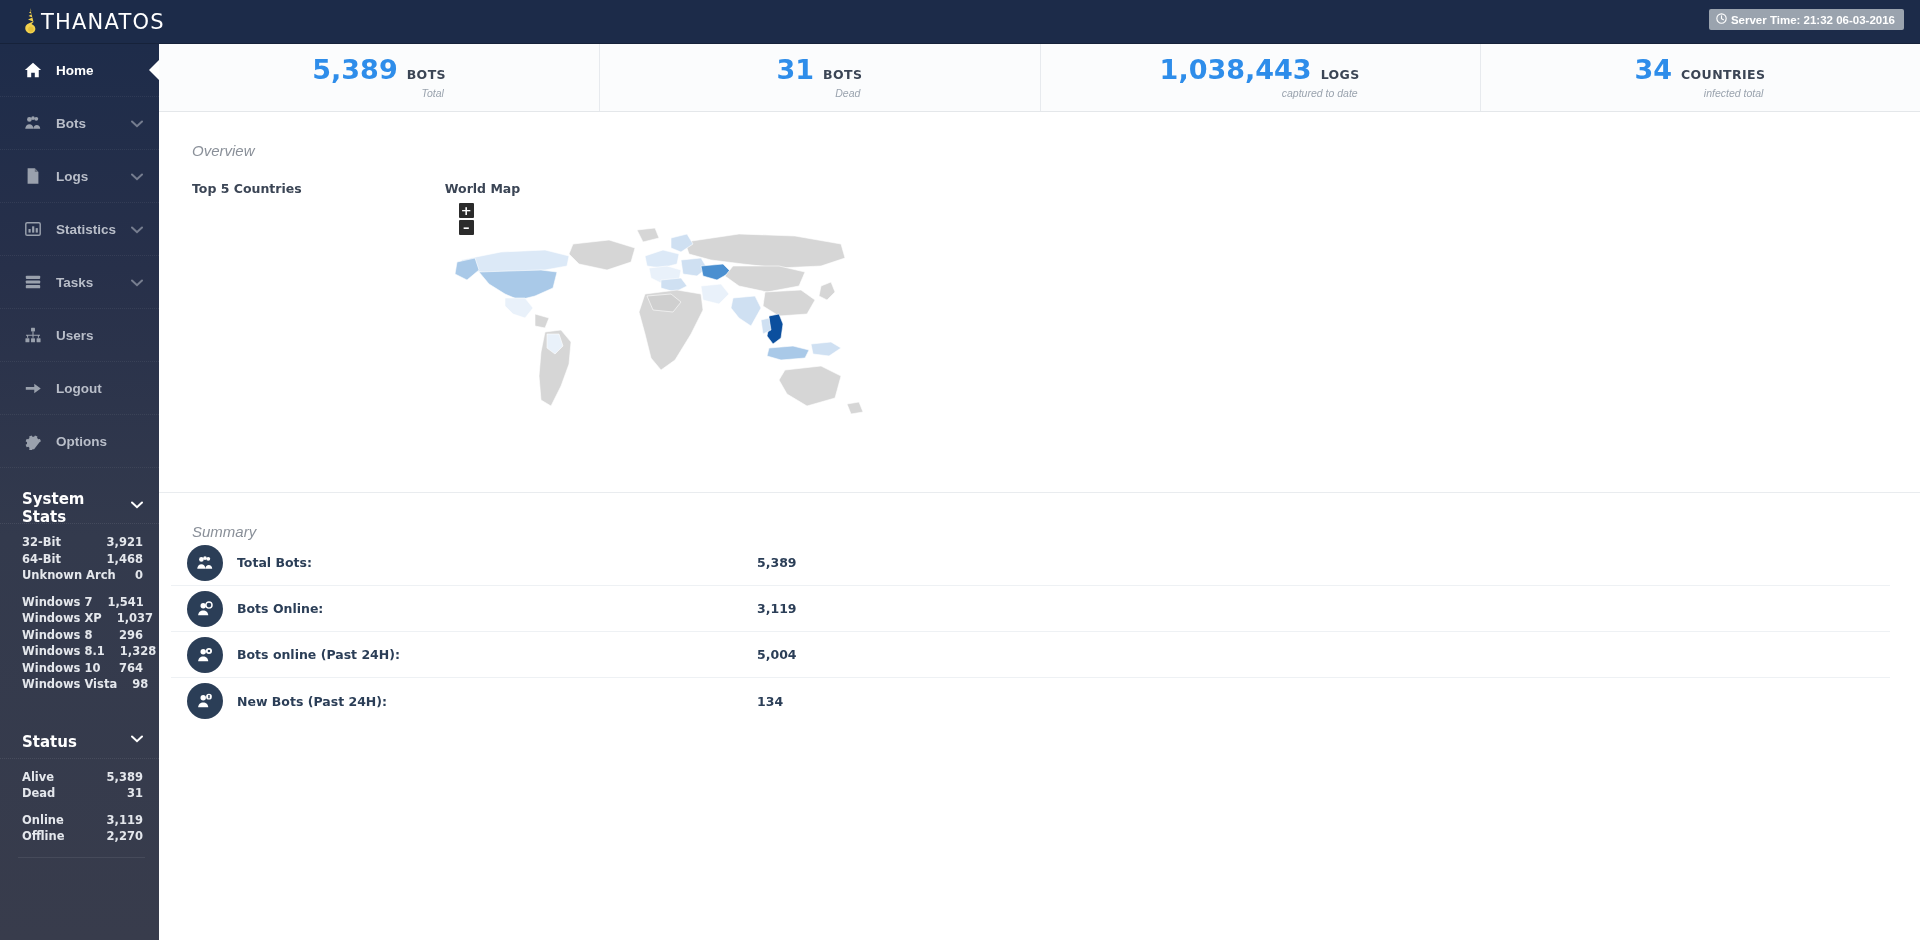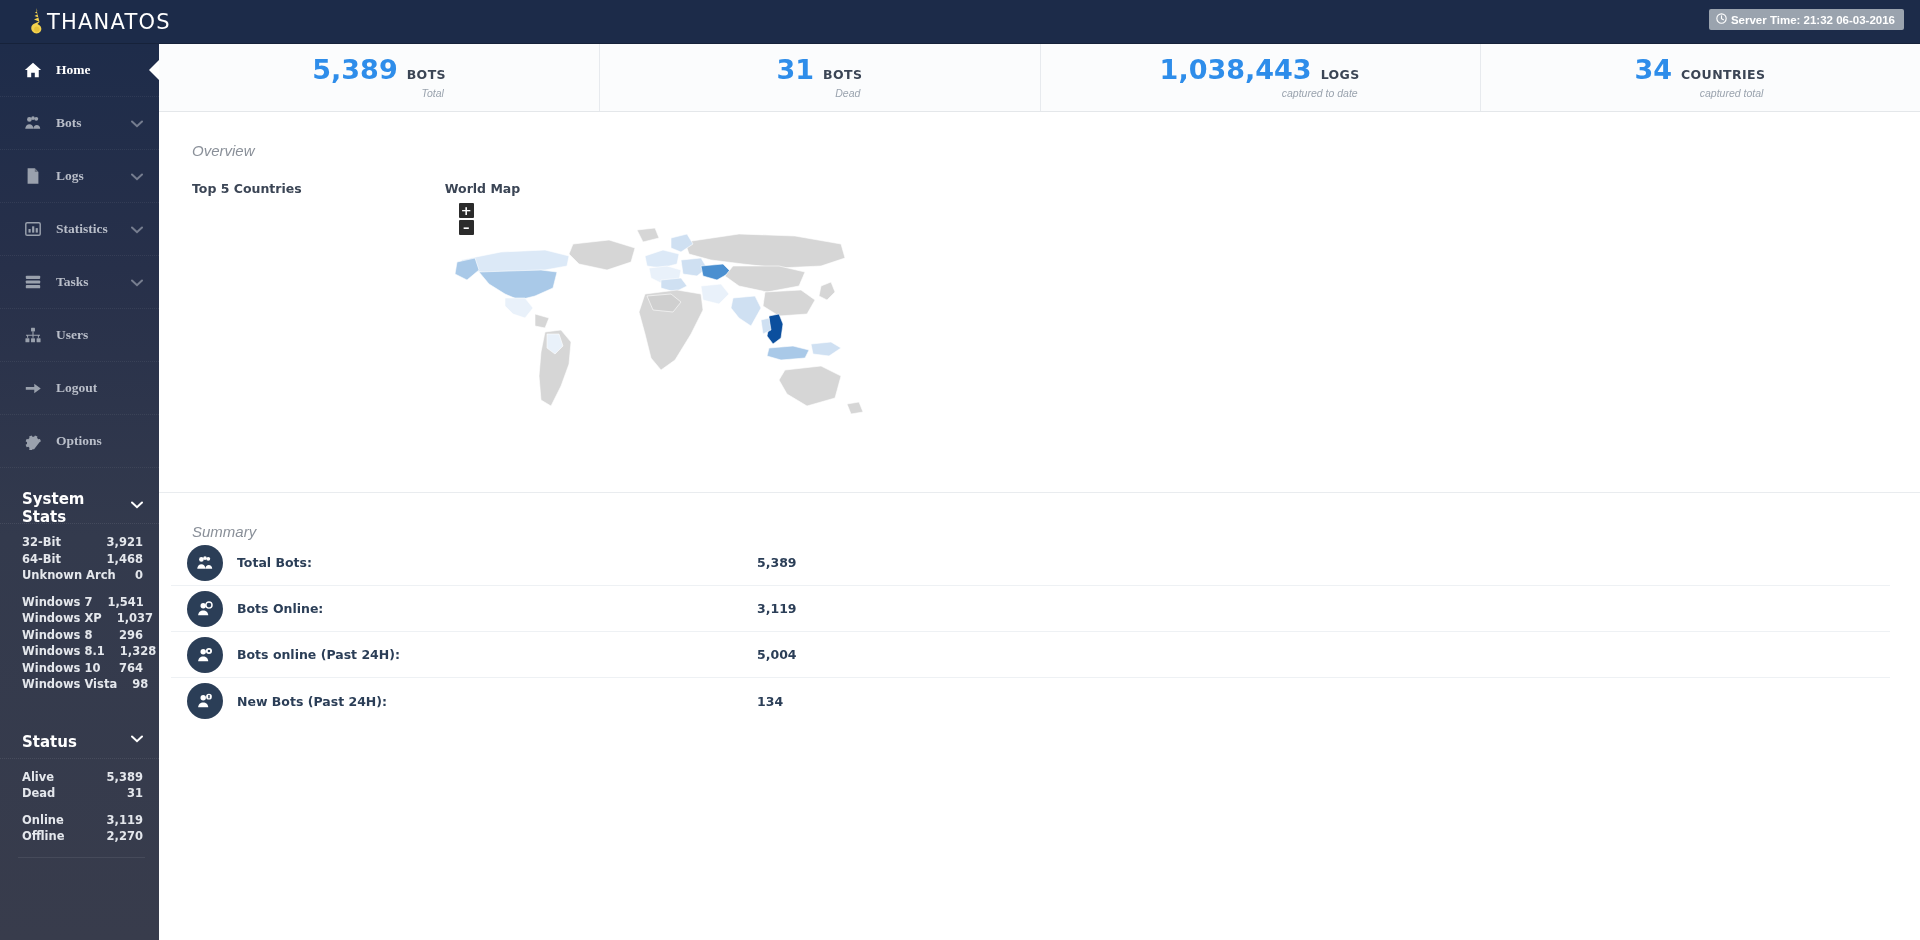--- a/index.html
+++ b/index.html
@@ -13,21 +13,21 @@
   #app { position: relative; width: 1920px; height: 940px; background:#fff; }
 
   
   .topbar {
     position:absolute; left:0; top:0; width:1920px; height:44px;
     background:#1c2b49;
     border-bottom:1px solid #16223a;
     z-index:40;
   }
   .logo-wrap {
-    position:absolute; left:28px; top:3px;
+    position:absolute; left:22px; top:3px;
     display:flex; align-items:center; gap:3px; height:38px;
   }
   .logo-glyph { width:16px; height:30px; position:relative; }
   .logo-glyph svg { display:block; }
   .logo-text {
     color:#ffffff; font-size:21px; letter-spacing:1.2px;
     font-weight:400; font-family:"DejaVu Sans", sans-serif;
     line-height:30px; white-space:nowrap;
   }
   .servertime {
@@ -47,21 +47,21 @@
     overflow:hidden; z-index:30;
   }
   .nav-item {
     position:relative; height:53px; display:flex; align-items:center;
     padding-left:22px; gap:13px; cursor:pointer;
     border-bottom:1px dotted rgba(255,255,255,0.07);
   }
   .nav-item .ico { width:21px; display:flex; justify-content:center; align-items:center; }
   .nav-item .lbl {
     color:#b9bec9; font-size:13.5px; font-weight:bold; flex:1;
-    font-family:Liberation Serif, serif;
+    font-family:Liberation Sans, sans-serif;
   }
   .nav-item.active .lbl { color:#ffffff; }
   .nav-item .chev { margin-right:16px; opacity:.55; }
   .active-caret {
     position:absolute; right:-1px; top:50%; transform:translateY(-50%);
     width:0; height:0;
     border-top:11px solid transparent; border-bottom:11px solid transparent;
     border-right:11px solid #ffffff;
   }
   .side-sect-head {
@@ -411,21 +411,21 @@
           </div>
           <div class="kpi-sub">captured to date</div>
         </div>
       </div>
       <div class="kpi">
         <div class="kpi-inner">
           <div class="kpi-line">
             <span class="kpi-num">34</span>
             <span class="kpi-unit">COUNTRIES</span>
           </div>
-          <div class="kpi-sub">captured total</div>
+          <div class="kpi-sub">infected total</div>
         </div>
       </div>
     </div>
 
   <div class="content">
 
     <div class="panel">
       <div class="panel-title">Overview</div>
 
       <div class="charts-row">

